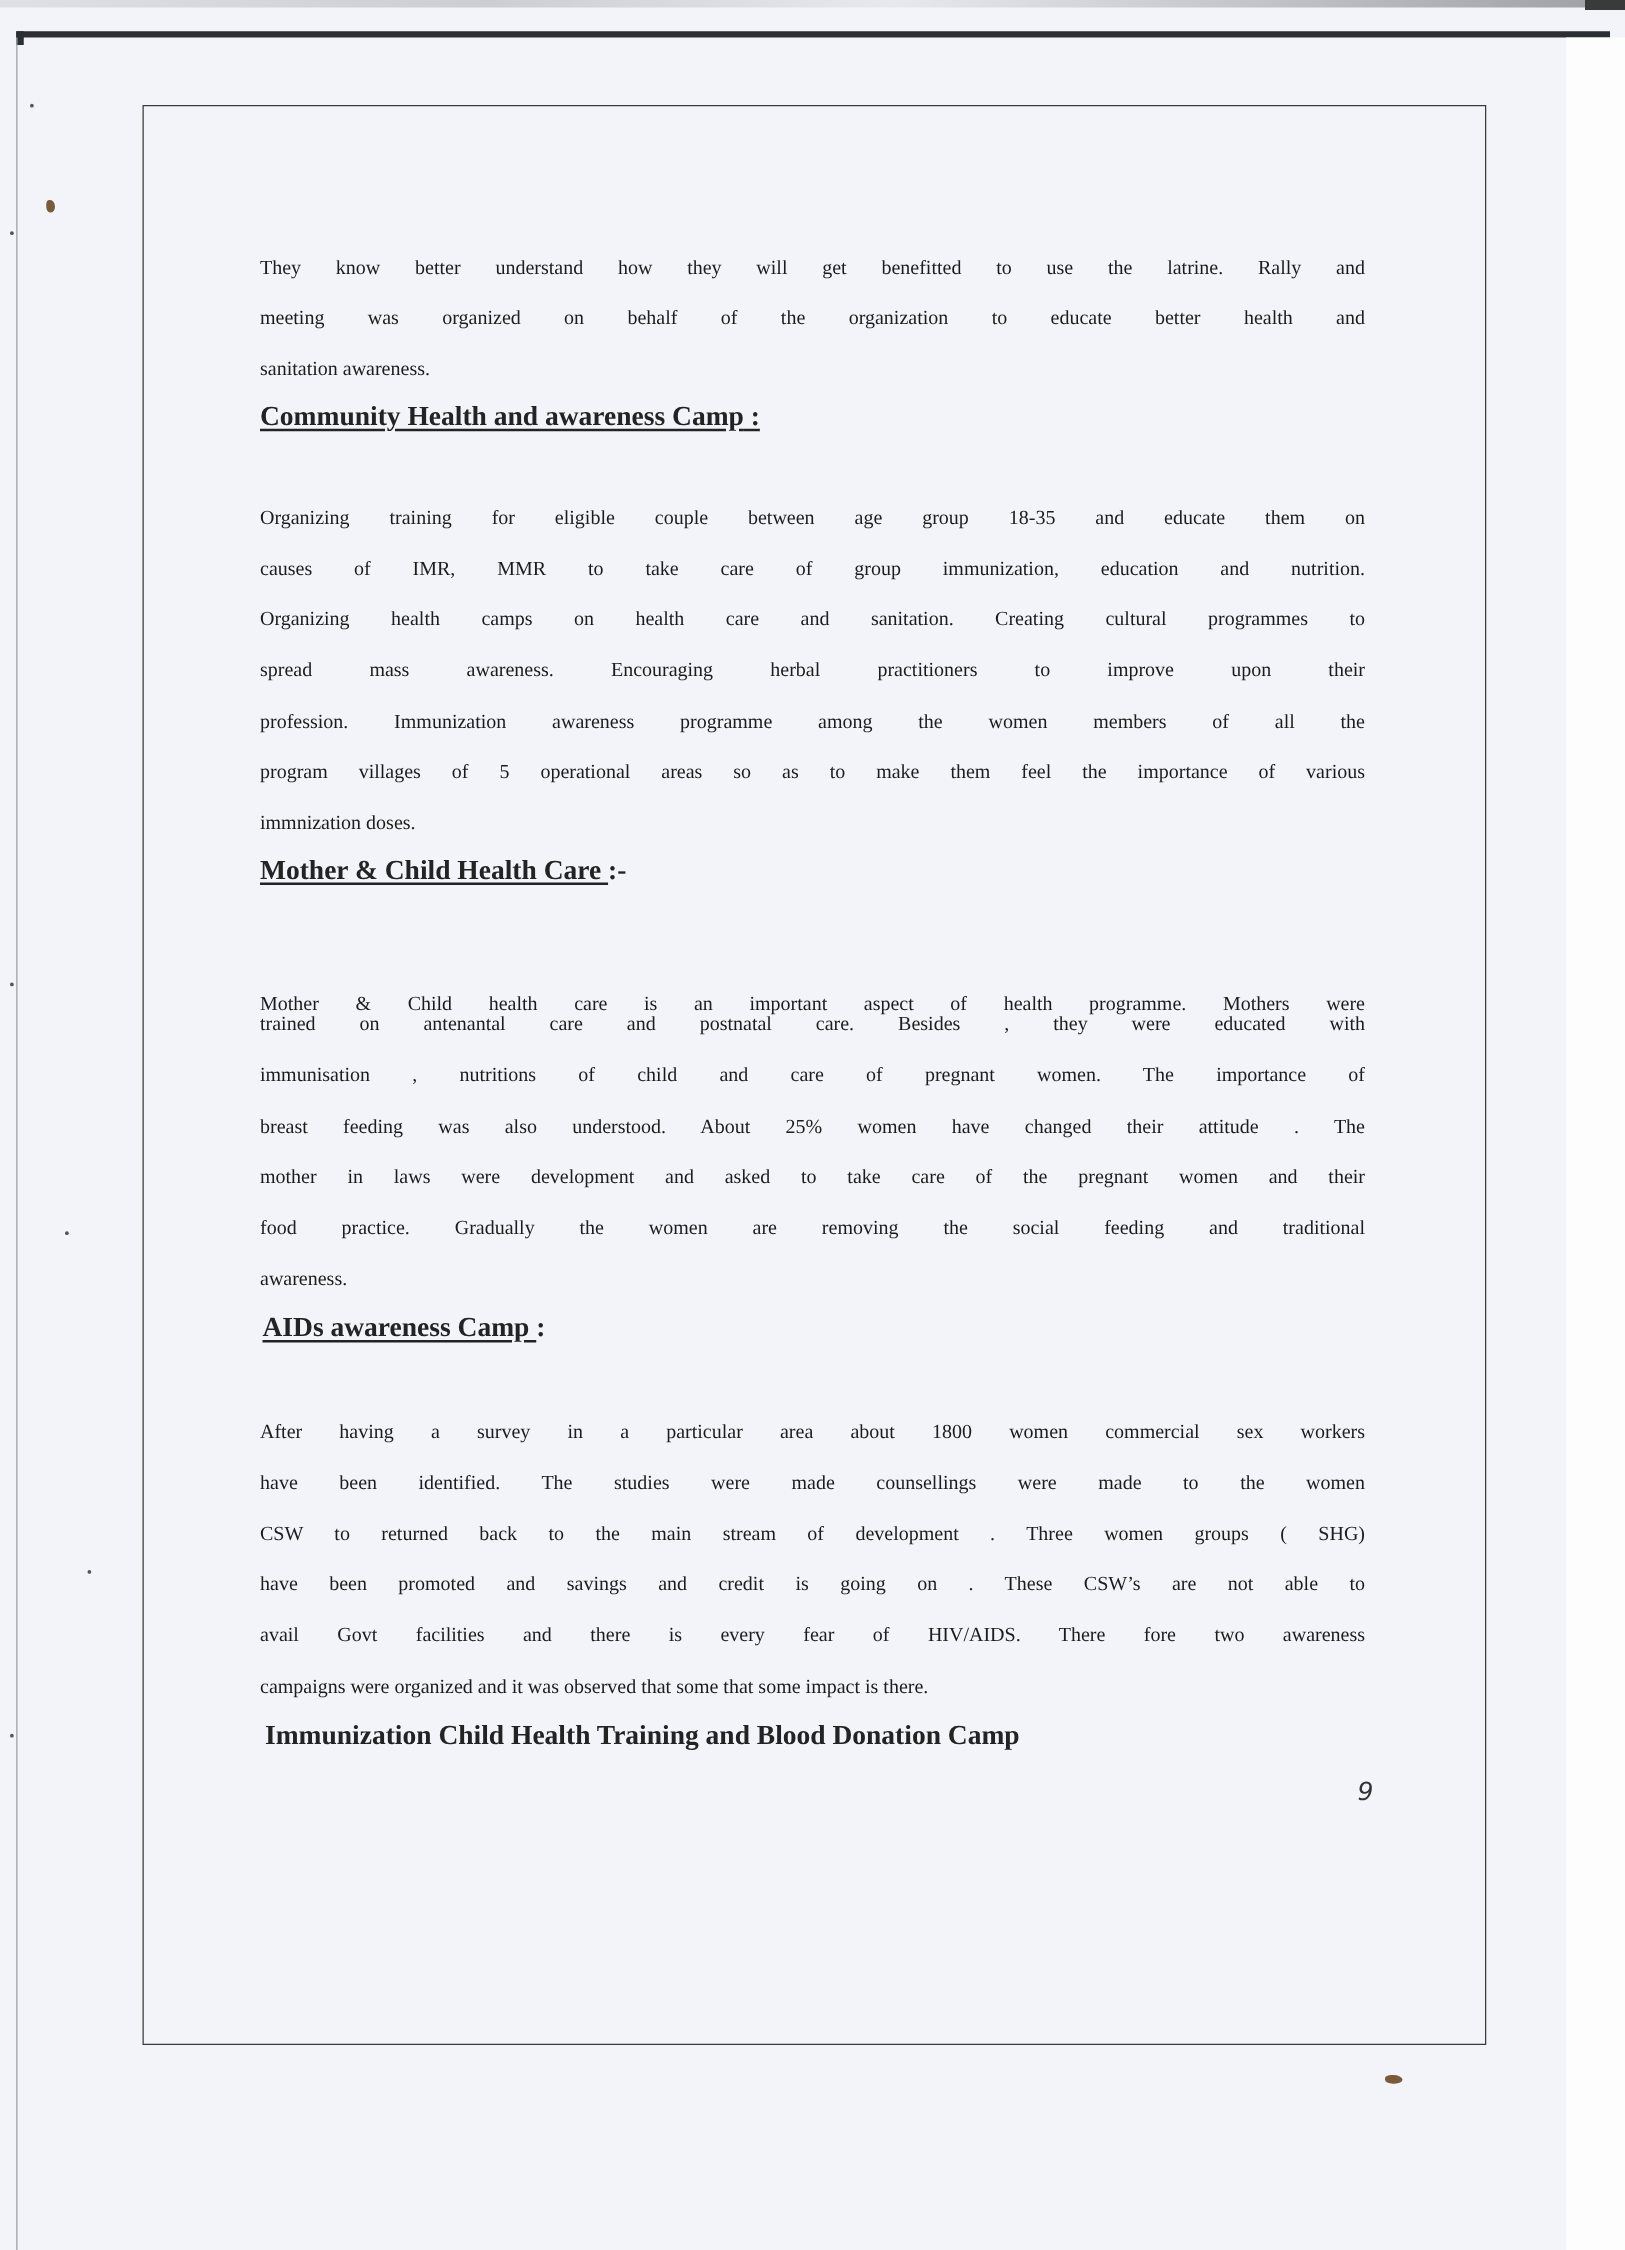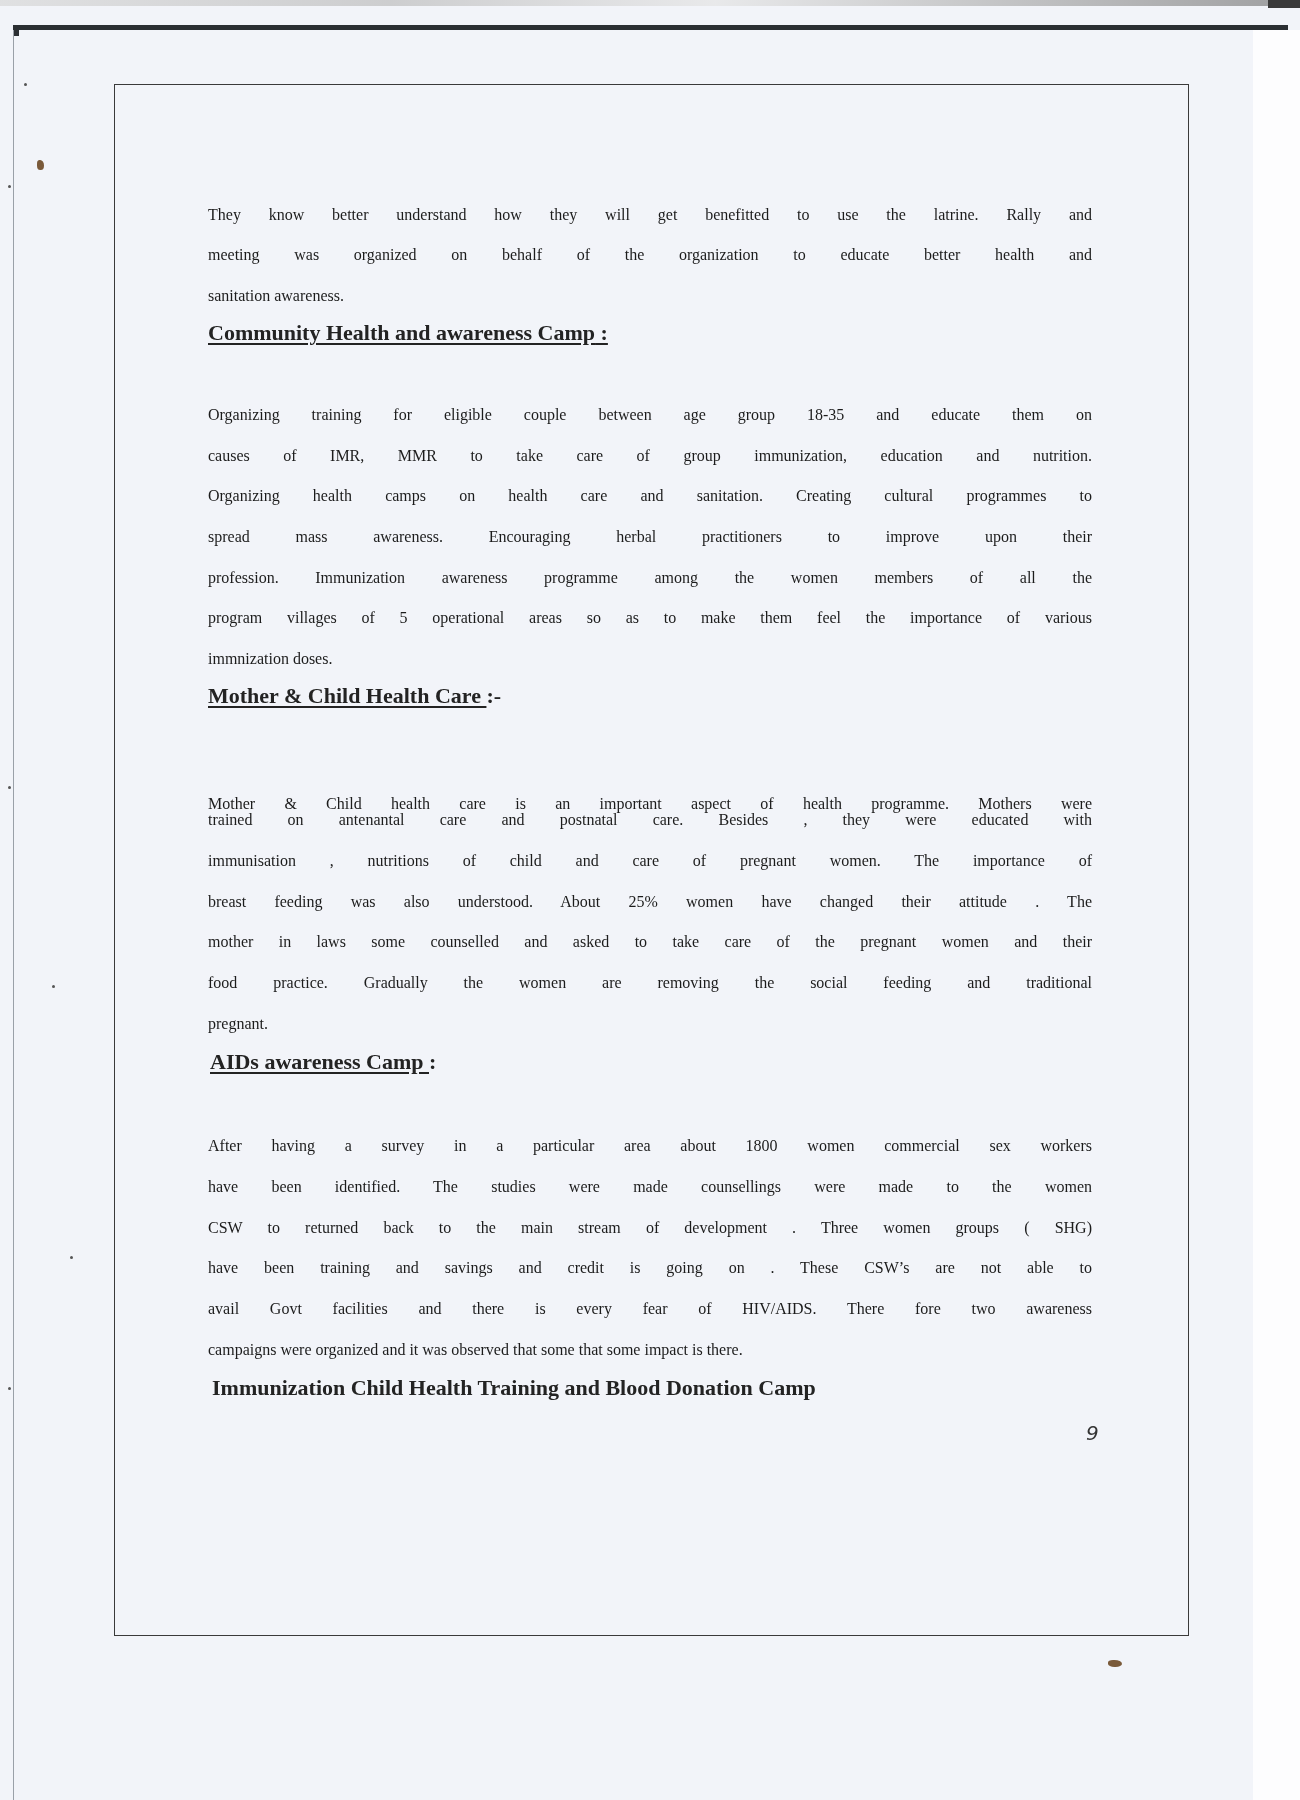--- a/index.html
+++ b/index.html
@@ -87,31 +87,31 @@
     <div class="line" style="top:580px">program villages of 5 operational areas so as to make them feel the importance of various</div>
     <div class="line last" style="top:621px">immnization doses.</div>
   </div>
 
   <div class="heading" style="top:681px"><span class="u">Mother &amp; Child Health Care </span><span>:-</span></div>
   <div>
     <div class="line" style="top:766px">Mother &amp; Child health care is an important aspect of health programme. Mothers were</div>
     <div class="line" style="top:782px">trained on antenantal care and postnatal care. Besides , they were educated with</div>
     <div class="line" style="top:823px">immunisation , nutritions of child and care of pregnant women. The importance of</div>
     <div class="line" style="top:864px">breast feeding was also understood. About 25% women have changed their attitude . The</div>
-    <div class="line" style="top:904px">mother in laws some counselled and asked to take care of the pregnant women and their</div>
+    <div class="line" style="top:904px">mother in laws were development and asked to take care of the pregnant women and their</div>
     <div class="line" style="top:945px">food practice. Gradually the women are removing the social feeding and traditional</div>
-    <div class="line last" style="top:986px">pregnant.</div>
+    <div class="line last" style="top:986px">awareness.</div>
   </div>
 
   <div class="heading" style="top:1047px; left:2px"><span class="u">AIDs awareness Camp </span><span>:</span></div>
   <div>
     <div class="line" style="top:1108px">After having a survey in a particular area about 1800 women commercial sex workers</div>
     <div class="line" style="top:1149px">have been identified. The studies were made counsellings were made to the women</div>
     <div class="line" style="top:1190px">CSW to returned back to the main stream of development . Three women groups ( SHG)</div>
-    <div class="line" style="top:1230px">have been training and savings and credit is going on . These CSW’s are not able to</div>
+    <div class="line" style="top:1230px">have been promoted and savings and credit is going on . These CSW’s are not able to</div>
     <div class="line" style="top:1271px">avail Govt facilities and there is every fear of HIV/AIDS. There fore two awareness</div>
     <div class="line last" style="top:1312px">campaigns were organized and it was observed that some that some impact is there.</div>
   </div>
 
   <div class="heading" style="top:1373px; left:4px"><span>Immunization Child Health Training and Blood Donation Camp</span></div>
 </div>
 
 <div class="page-number">9</div>
 
 <div class="stain" style="left:37px; top:160px; width:7px; height:10px;"></div>

